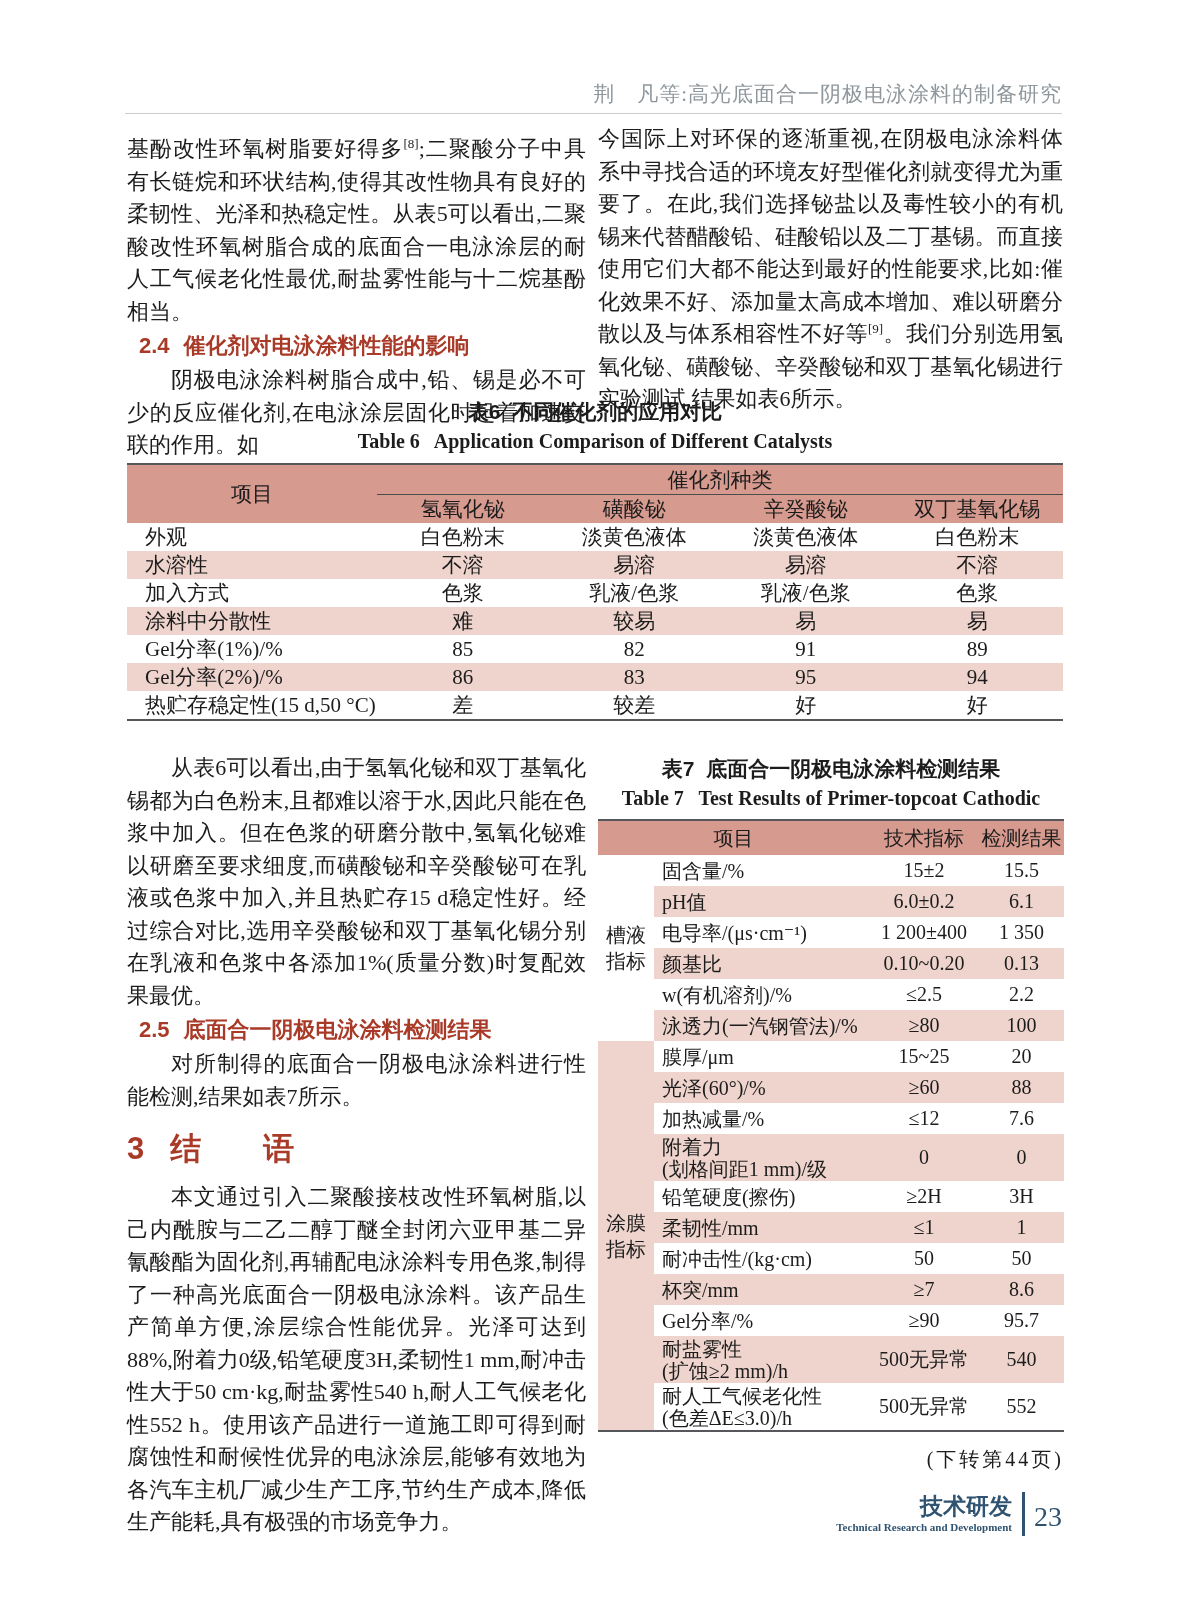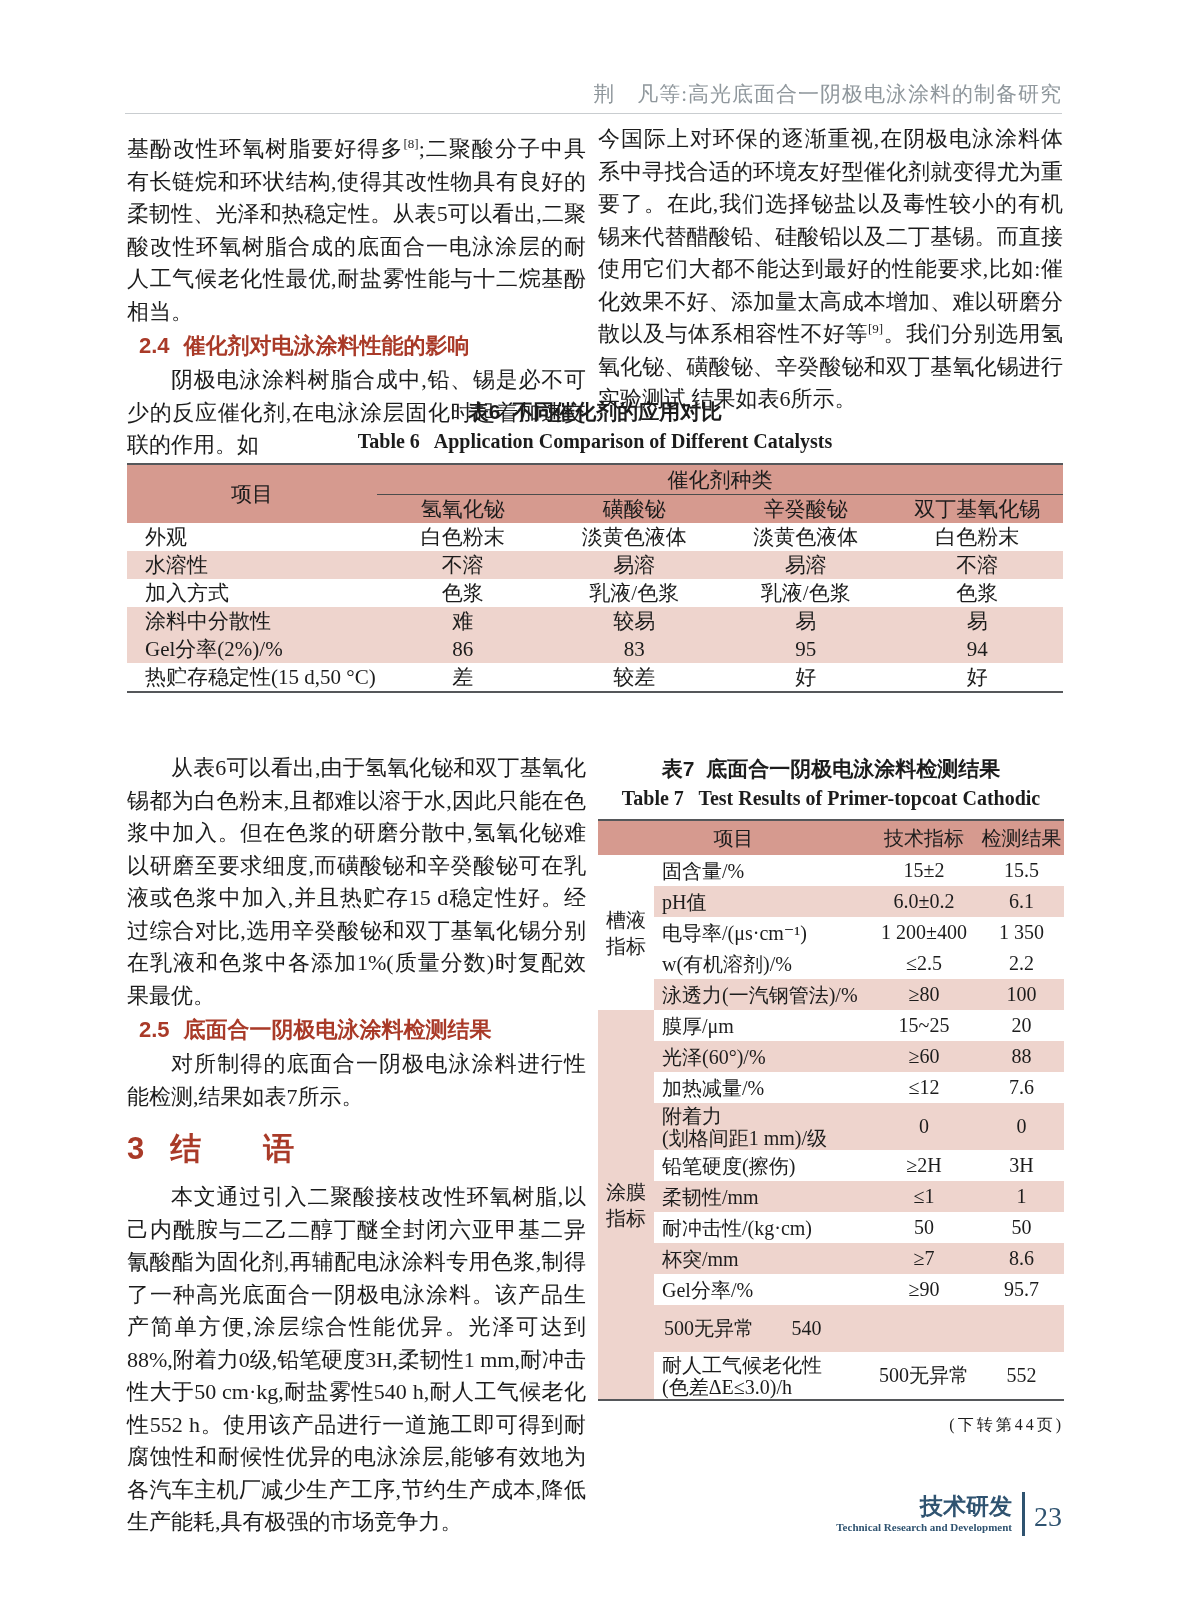--- a/index.html
+++ b/index.html
@@ -88,21 +88,21 @@
   }
   .t7-groupcell.pink{background:var(--stripe-pink);}
   .t7-rows{flex:1;}
   .t7-row{display:flex;height:31px;}
   .t7-row.tall{height:47px;}
   .t7-row.shaded{background:var(--stripe-pink);}
   .t7-item{width:215px;display:flex;align-items:center;padding-left:8px;box-sizing:border-box;white-space:pre-line;line-height:22px;}
   .t7-spec{width:110px;display:flex;align-items:center;justify-content:center;}
   .t7-result{width:85px;display:flex;align-items:center;justify-content:center;}
 
-  .cont-note{text-align:right;margin-top:14px;font-size:16px;letter-spacing:3px;}
+  .cont-note{text-align:right;margin-top:14px;font-size:20px;letter-spacing:3px;}
 
   
   .footer{top:1492px;right:125px;display:flex;align-items:center;}
   .footer-texts{display:flex;flex-direction:column;align-items:flex-end;color:var(--footer-blue);}
   .footer-zh{font-family:"Liberation Sans","DejaVu Sans",sans-serif;font-weight:bold;font-size:23px;line-height:25px;}
   .footer-en{font-size:11px;font-weight:bold;line-height:16px;}
   .footer-bar{width:3px;height:44px;background:var(--footer-blue);margin:0 9px 0 10px;}
   .footer-page{color:var(--footer-blue);font-size:28px;padding-top:6px;}
 </style>
 </head>
@@ -162,20 +162,27 @@
           <div class="t6-val">乳液/色浆</div>
           <div class="t6-val">色浆</div>
         </div>
         <div class="t6-row shaded">
           <div class="t6-label">涂料中分散性</div>
           <div class="t6-val">难</div>
           <div class="t6-val">较易</div>
           <div class="t6-val">易</div>
           <div class="t6-val">易</div>
         </div>
+        <div class="t6-row">
+          <div class="t6-label">Gel分率(1%)/%</div>
+          <div class="t6-val">85</div>
+          <div class="t6-val">82</div>
+          <div class="t6-val">91</div>
+          <div class="t6-val">89</div>
+        </div>
         <div class="t6-row shaded">
           <div class="t6-label">Gel分率(2%)/%</div>
           <div class="t6-val">86</div>
           <div class="t6-val">83</div>
           <div class="t6-val">95</div>
           <div class="t6-val">94</div>
         </div>
         <div class="t6-row">
           <div class="t6-label">热贮存稳定性(15 d,50 °C)</div>
           <div class="t6-val">差</div>
@@ -222,20 +229,25 @@
             <div class="t7-row shaded">
               <div class="t7-item">pH值</div>
               <div class="t7-spec">6.0±0.2</div>
               <div class="t7-result">6.1</div>
             </div>
             <div class="t7-row">
               <div class="t7-item">电导率/(μs·cm⁻¹)</div>
               <div class="t7-spec">1 200±400</div>
               <div class="t7-result">1 350</div>
             </div>
+            <div class="t7-row shaded">
+              <div class="t7-item">颜基比</div>
+              <div class="t7-spec">0.10~0.20</div>
+              <div class="t7-result">0.13</div>
+            </div>
             <div class="t7-row">
               <div class="t7-item">w(有机溶剂)/%</div>
               <div class="t7-spec">≤2.5</div>
               <div class="t7-result">2.2</div>
             </div>
             <div class="t7-row shaded">
               <div class="t7-item">泳透力(一汽钢管法)/%</div>
               <div class="t7-spec">≥80</div>
               <div class="t7-result">100</div>
             </div>
@@ -284,20 +296,22 @@
               <div class="t7-item">杯突/mm</div>
               <div class="t7-spec">≥7</div>
               <div class="t7-result">8.6</div>
             </div>
             <div class="t7-row">
               <div class="t7-item">Gel分率/%</div>
               <div class="t7-spec">≥90</div>
               <div class="t7-result">95.7</div>
             </div>
             <div class="t7-row tall shaded">
+              <div class="t7-item">耐盐雾性
+(扩蚀≥2 mm)/h</div>
               <div class="t7-spec">500无异常</div>
               <div class="t7-result">540</div>
             </div>
             <div class="t7-row tall">
               <div class="t7-item">耐人工气候老化性
 (色差ΔE≤3.0)/h</div>
               <div class="t7-spec">500无异常</div>
               <div class="t7-result">552</div>
             </div>
           </div>

